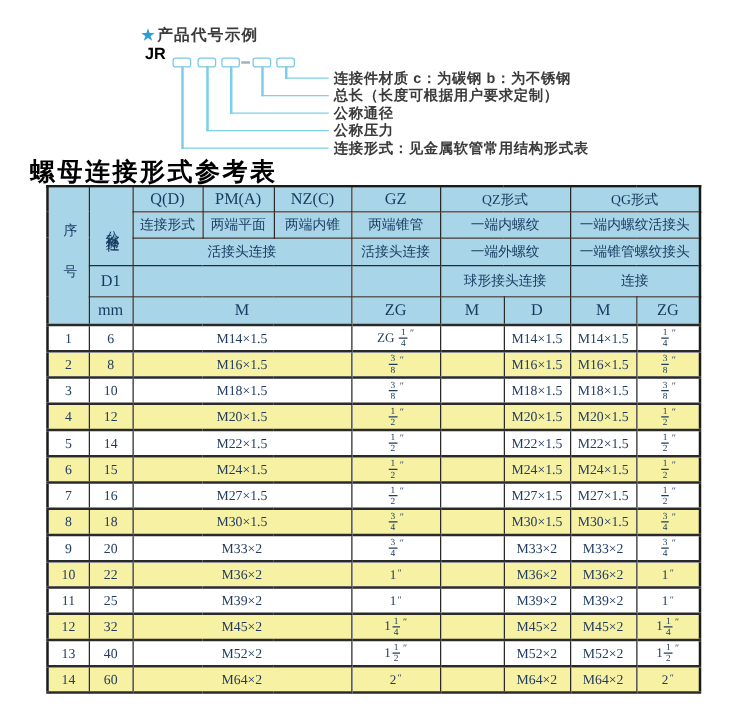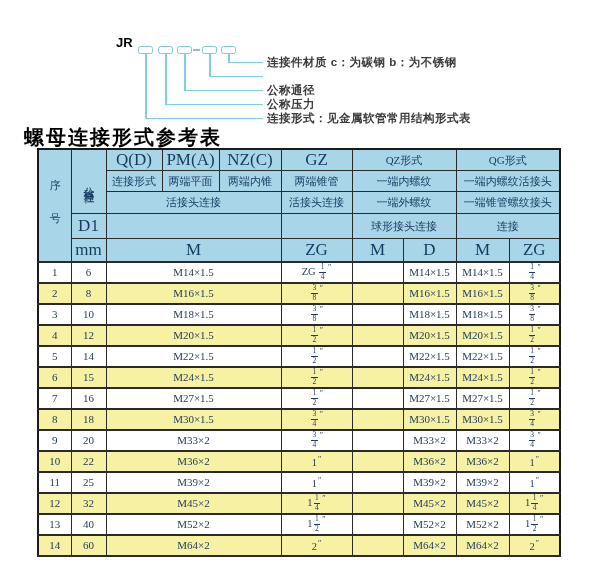--- a/index.html
+++ b/index.html
@@ -25,41 +25,44 @@
   
   .table-title{position:absolute;left:24px;top:124px;font-size:20px;font-weight:bold;color:#000;
                letter-spacing:2px;font-family:"DejaVu Serif","Liberation Serif",serif;white-space:nowrap;}
 
   
   table.ref{position:absolute;left:37px;top:148px;border-collapse:collapse;table-layout:fixed;
             border:2px solid #1a1a1a;font-family:"Liberation Serif",serif;}
   table.ref th, table.ref td{border:1px solid #2a2a2a;padding:0;text-align:center;
                              vertical-align:middle;overflow:hidden;}
   table.ref thead th{background:#a9d5e8;color:#16395f;font-weight:normal;font-size:11px;}
-  table.ref thead th.lat{font-size:17px;}
+  table.ref thead th.lat{font-size:13px;}
   table.ref tbody td{color:#223c61;font-size:11px;border-top-width:2px;border-bottom-width:2px;}
   table.ref tbody tr{height:21px;}
   table.ref tbody tr.alt td{background:#f6f1a3;}
   tr.hr1{height:20px;} tr.hr2{height:21px;} tr.hr3{height:22px;} tr.hr4{height:25px;} tr.hr5{height:23px;}
   .vert{writing-mode:vertical-lr;text-orientation:upright;margin:0 auto;display:inline-block;}
   .vs-wide{letter-spacing:34px;}
   .vs-tight{letter-spacing:2px;}
   
   .frac{display:inline-flex;flex-direction:column;align-items:center;font-size:7.5px;
         line-height:1.1;vertical-align:middle;margin:0 1px;}
   .fnum{border-bottom:1px solid currentColor;padding:0 1.5px;}
   .fden{padding:0 1.5px;}
   .fprefix,.fwhole{font-size:10.5px;vertical-align:middle;}
   .finch{font-size:8px;vertical-align:top;margin-left:1px;}
 </style>
 </head>
 <body>
 
 <div class="page">
 
+  <div class="diag-heading">
+    <span class="star">★</span><span>产品代号示例</span>
+  </div>
   <div class="code-prefix">JR</div>
 
   <div class="code-box" style="left:138px;"></div>
   <div class="code-box" style="left:158px;"></div>
   <div class="code-box" style="left:177px;"></div>
   <div class="code-dash" style="left:193px;"></div>
   <div class="code-box" style="left:202px;"></div>
   <div class="code-box" style="left:221px;"></div>
 
   <div class="cline v" style="left:228px;top:53px;height:10px;"></div>
@@ -68,20 +71,21 @@
   <div class="cline v" style="left:165px;top:53px;height:52px;"></div>
   <div class="cline v" style="left:145px;top:53px;height:66px;"></div>
 
   <div class="cline h" style="left:228px;top:61.5px;width:35px;"></div>
   <div class="cline h" style="left:209px;top:75.5px;width:54px;"></div>
   <div class="cline h" style="left:184px;top:89.5px;width:79px;"></div>
   <div class="cline h" style="left:165px;top:103.5px;width:98px;"></div>
   <div class="cline h" style="left:145px;top:117.5px;width:118px;"></div>
 
   <div class="diag-label" style="top:55px;">连接件材质  c：为碳钢  b：为不锈钢</div>
+  <div class="diag-label" style="top:69px;">总长（长度可根据用户要求定制）</div>
   <div class="diag-label" style="top:83px;">公称通径</div>
   <div class="diag-label" style="top:97px;">公称压力</div>
   <div class="diag-label" style="top:111px;">连接形式：见金属软管常用结构形式表</div>
 
   <div class="table-title">螺母连接形式参考表</div>
 
   <table class="ref">
     <colgroup>
       <col style="width:33px">
         <col style="width:35px">

